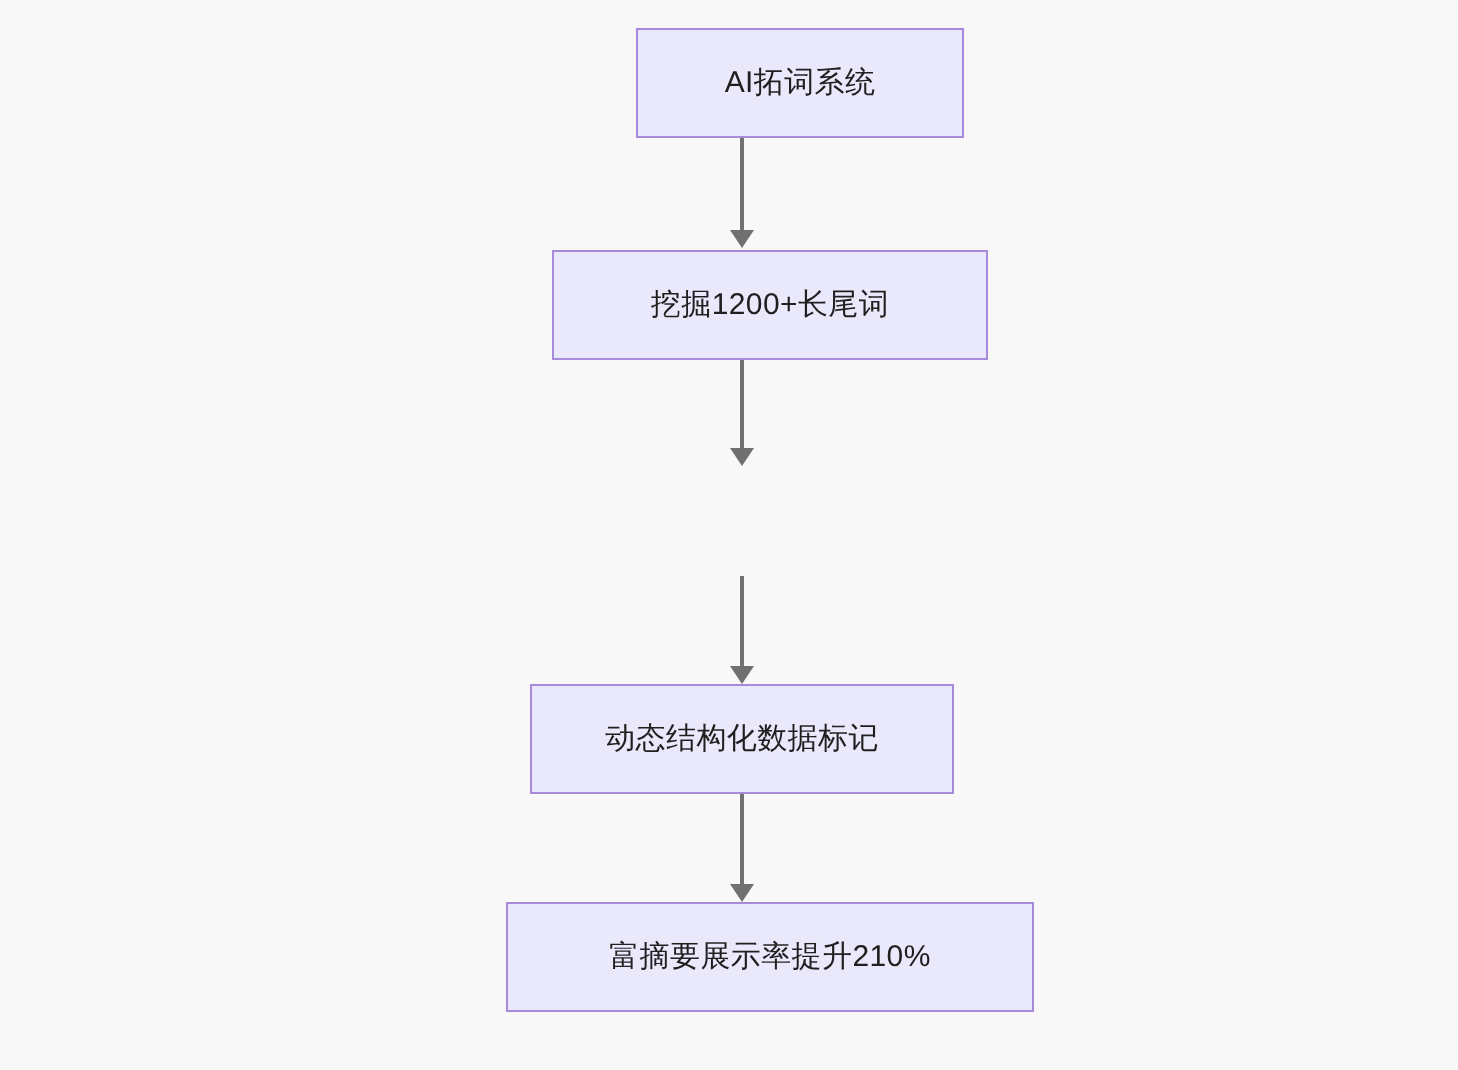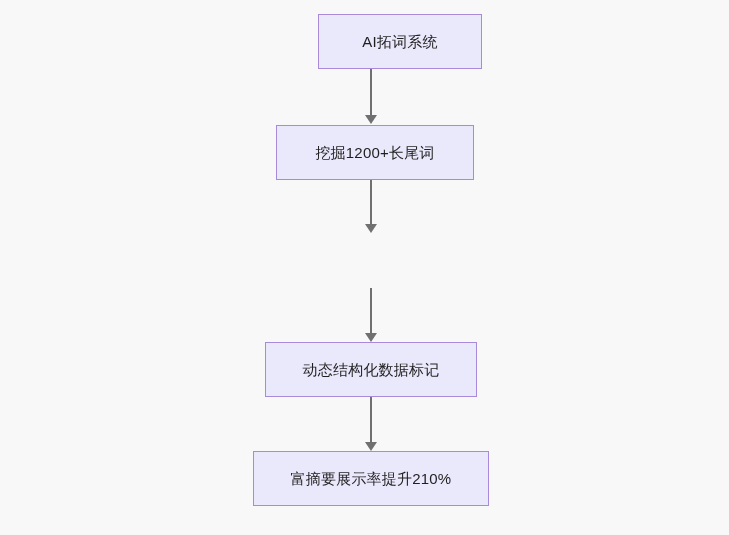--- a/index.html
+++ b/index.html
@@ -40,24 +40,24 @@
     font-size: 15px;
     line-height: 1;
     color: #1f1f1f;
     letter-spacing: 0.2px;
     white-space: nowrap;
     user-select: none;
   }
 
   
   .node-1 { left: 298px; top: 14px;  width: 164px; margin-left: 20px; }
-  .node-2 { left: 276px; top: 125px; width: 198px; }
+  .node-2 { left: 276px; top: 125px; width: 218px; }
   .node-3 { left: 261px; top: 233px; width: 220px; }
   .node-4 { left: 265px; top: 342px; width: 212px; }
-  .node-5 { left: 253px; top: 451px; width: 236px; align-items: center; }
+  .node-5 { left: 253px; top: 451px; width: 264px; align-items: center; }
 
   
   .connector {
     position: absolute;
     left: 370px;
     width: 2px;
     background: #707070;
   }
   .connector-1 { top: 69px;  height: 48px; }
   .connector-2 { top: 180px; height: 45px; }

